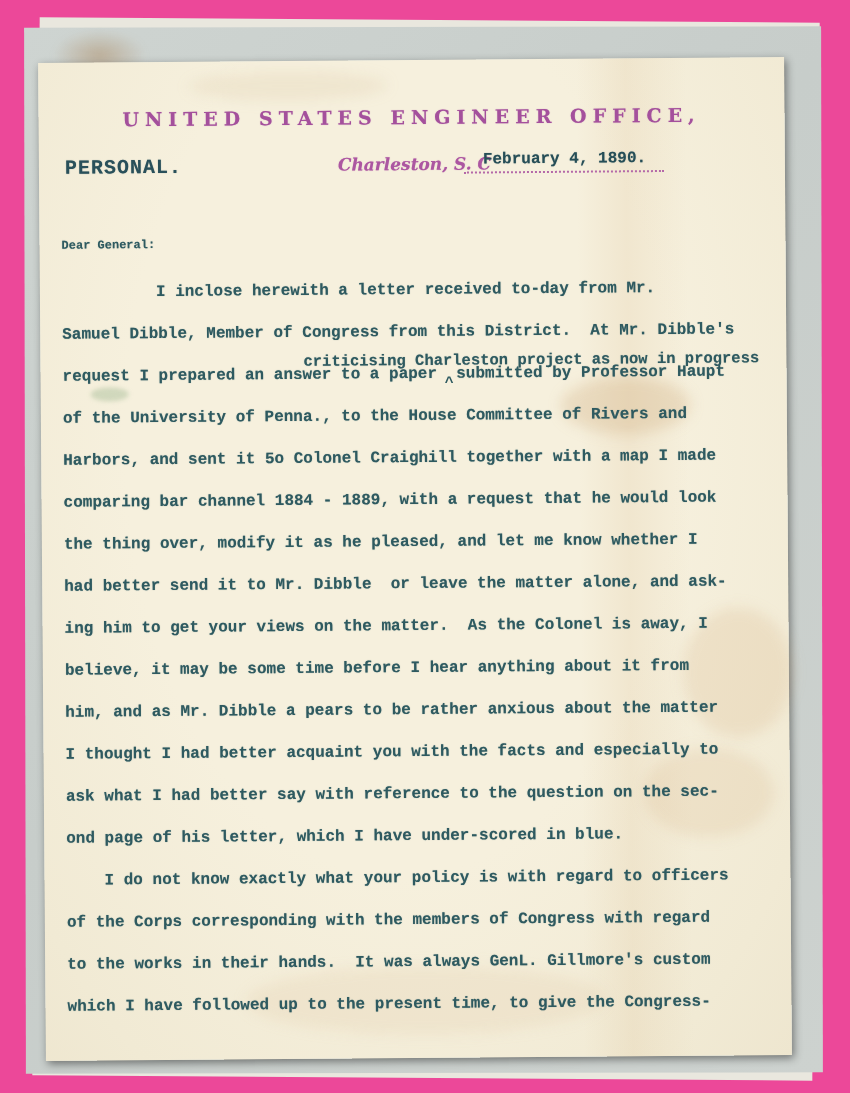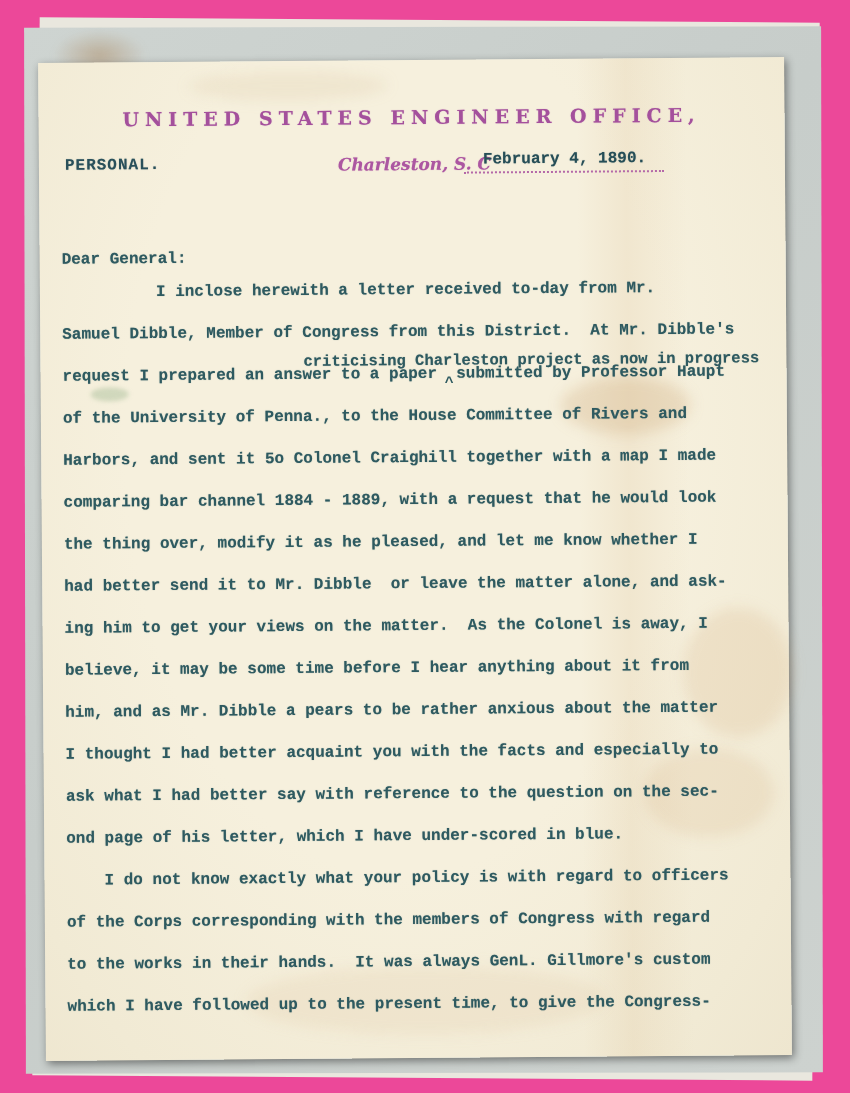--- a/index.html
+++ b/index.html
@@ -45,43 +45,42 @@
   .stain-f { left:150px; top:10px; width:200px; height:30px; background:rgba(190,158,108,0.12); }
 
   .letterhead {
     position:absolute; left:0; top:46px; width:100%; text-align:center;
     font-family:"DejaVu Serif","Liberation Serif",serif;
     font-weight:700; font-size:19px; letter-spacing:6px;
     color:#a4509c; text-shadow:0 0 1px rgba(164,80,156,0.55);
   }
   .classification {
     position:absolute; left:26px; top:94px;
-    font-size:16px; font-weight:700; letter-spacing:1px; color:#29505a;
+    font-size:20px; font-weight:700; letter-spacing:1px; color:#29505a;
     text-shadow:0 0 1px rgba(41,80,90,0.5);
   }
   .place-script {
     position:absolute; left:299px; top:94px;
     font-family:"DejaVu Serif","Liberation Serif",serif;
     font-style:italic; font-weight:700; font-size:17px;
     color:#ac56a1; text-shadow:0 0 1px rgba(172,86,161,0.5);
   }
   .date-dots {
     position:absolute; left:425px; top:96px; width:200px; height:16px;
     border-bottom:2px dotted #b468a8;
   }
   .typed-date {
     position:absolute; left:444px; top:91px;
     font-size:16px; font-weight:700; color:#264e57; white-space:pre;
     text-shadow:0 0 1px rgba(38,78,87,0.5);
   }
   .salutation {
     position:absolute; left:22px; top:176px;
-    font-size:16px; font-weight:700; color:#2e5a60; white-space:pre;
+    font-size:12px; font-weight:700; color:#2e5a60; white-space:pre;
     text-shadow:0 0 1px rgba(46,90,96,0.5);
-    margin-top:12px;
   }
   .body-block { position:absolute; left:22px; top:221px; width:714px; }
   .bline {
     height:42px; line-height:18px; white-space:pre;
     font-size:16px; font-weight:700; color:#2e5a60;
     text-shadow:0 0 1px rgba(46,90,96,0.5);
   }
   .insertion {
     position:absolute; left:263px; top:292px;
     font-size:15.5px; font-weight:700; color:#2e5a60; white-space:pre;

